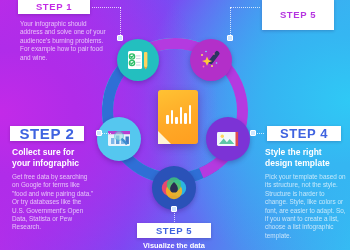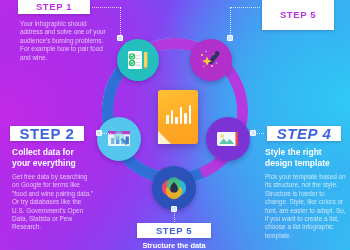--- a/index.html
+++ b/index.html
@@ -210,30 +210,30 @@
   </div>
 
   <div class="chip" style="left:262px;top:-1px;width:72px;height:31px;font-size:9.5px;color:#b534e0;">
     <span>STEP 5</span>
   </div>
 
   <div class="chip" style="left:10px;top:126px;width:74px;height:15px;font-size:15px;color:#3f63e0;">
     <span>STEP 2</span>
   </div>
   <div class="blk" style="left:12px;top:147px;width:82px;">
-    <div class="head">Collect data for your everything</div>
+    <div class="head">Collect sure for your infographic</div>
     <div class="body">Get free data by searching on Google for terms like "food and wine pairing data." Or try databases like the U.S. Government's Open Data, Statista or Pew Research.</div>
   </div>
 
-  <div class="chip" style="left:267px;top:126px;width:74px;height:15px;font-size:15px;color:#3f63e0;font-style:italic;">
+  <div class="chip" style="left:267px;top:126px;width:74px;height:15px;font-size:13px;color:#3f63e0;">
     <span>STEP 4</span>
   </div>
   <div class="blk" style="left:265px;top:147px;width:82px;">
     <div class="head">Style the right design template</div>
     <div class="body">Pick your template based on its structure, not the style. Structure is harder to change. Style, like colors or font, are easier to adapt. So, if you want to create a list, choose a list infographic template.</div>
   </div>
 
   <div class="chip" style="left:137px;top:223px;width:74px;height:15px;font-size:9.5px;color:#3f63e0;">
     <span>STEP 5</span>
   </div>
-  <div class="sub-c" style="left:109px;top:241px;">Structure the data</div>
+  <div class="sub-c" style="left:109px;top:241px;">Visualize the data</div>
 
 </div>
 
 </body></html>

